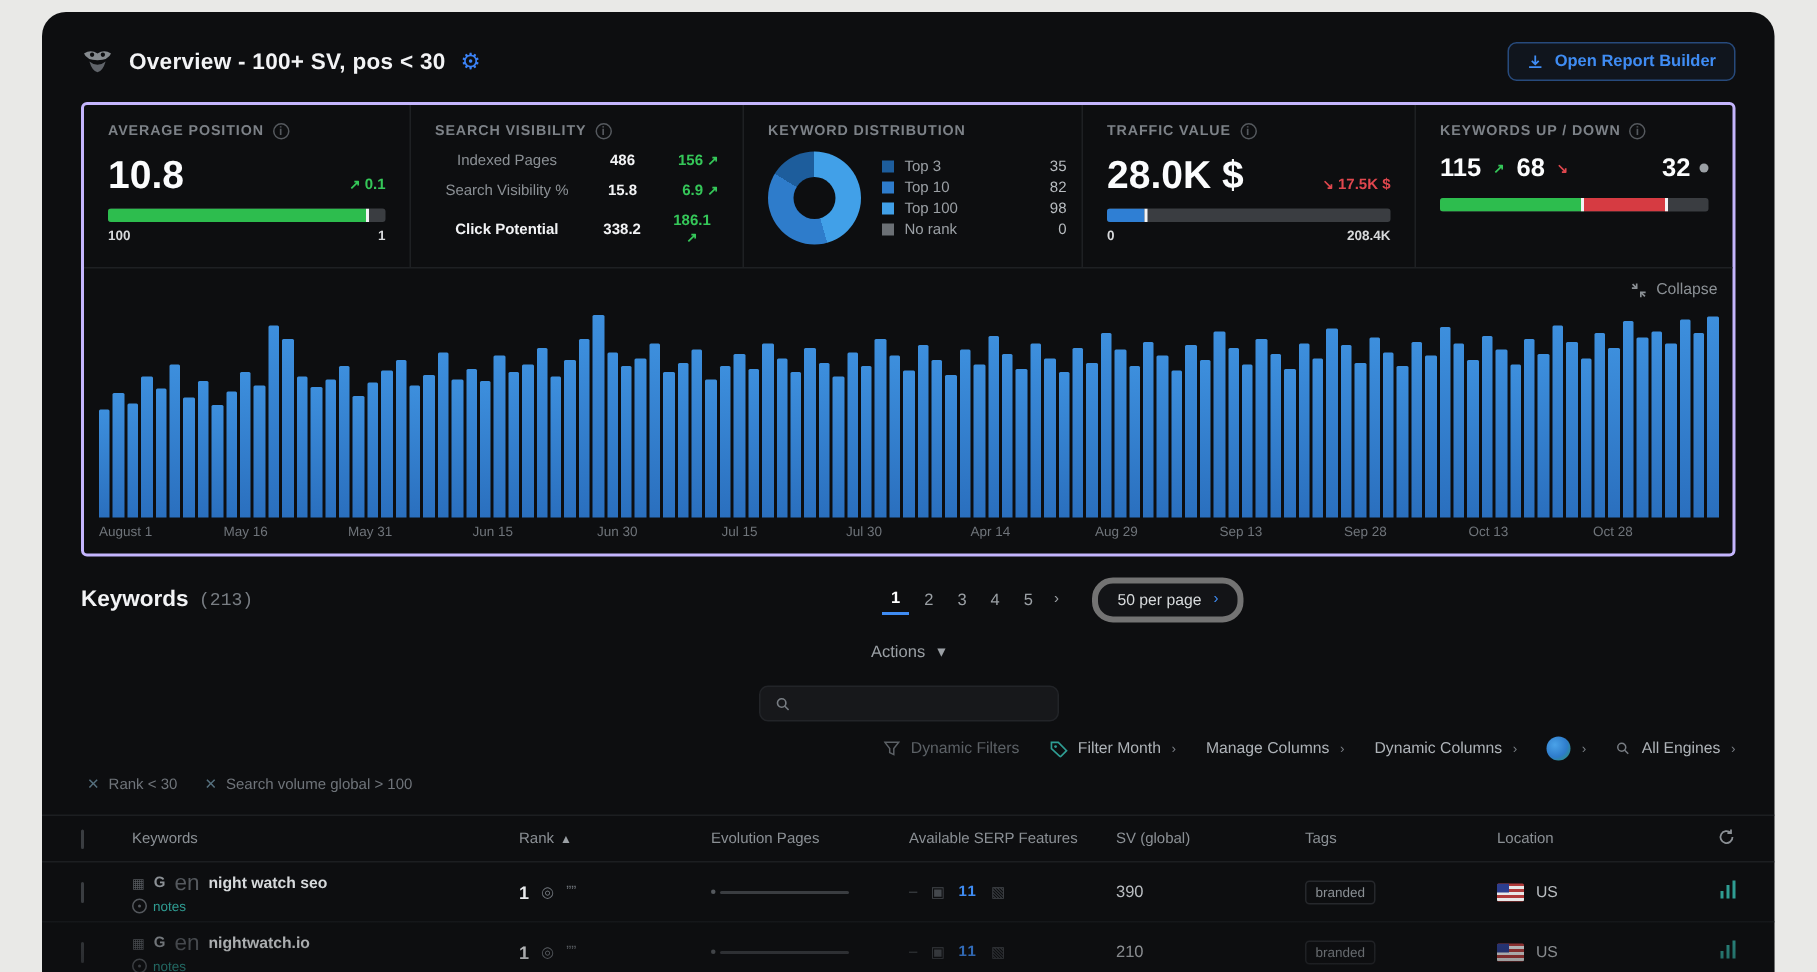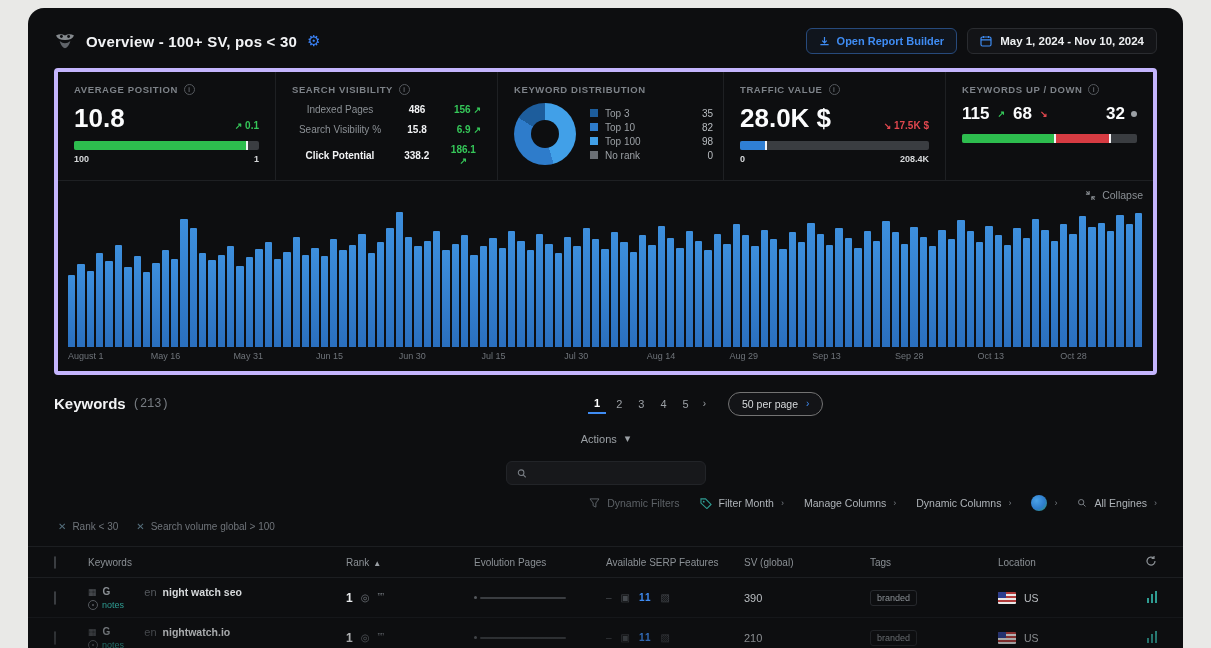--- a/index.html
+++ b/index.html
@@ -12,21 +12,21 @@
   .tophdr .logo { width:22px; height:18px; margin-right:10px; opacity:.85; }
   .page-title { font-size:15px; font-weight:bold; color:#f2f3f5; letter-spacing:.2px; }
   .gear { color:#3b82f6; font-size:15px; margin-left:10px; cursor:pointer; }
   .hdr-right { margin-left:auto; display:flex; align-items:center; gap:10px; }
   .report-btn { display:flex; align-items:center; gap:7px; color:#3f8cf3; font-size:11px; font-weight:bold;
                 border:1px solid #274a7c; border-radius:6px; padding:6px 12px; background:#10151d; cursor:pointer; }
   .date-pill { display:flex; align-items:center; gap:8px; font-size:11.5px; font-weight:bold; color:#eef0f2;
                border:1px solid #2a2c30; border-radius:6px; padding:6px 12px; background:#131417; cursor:pointer; }
 
   
-  .bigcard { margin:4px 26px 0 26px; border:4px solid #c4b5fd; border-radius:4px; }
+  .bigcard { margin:4px 26px 0 26px; border:2px solid #c4b5fd; border-radius:4px; }
   .stats-row { display:flex; border-bottom:1px solid #1e2023; }
   .stat { padding:12px 16px 14px 16px; }
   .stat + .stat { border-left:1px solid #1e2023; }
   .stat-label { font-size:9.5px; font-weight:bold; letter-spacing:.6px; color:#7d8288; display:flex; align-items:center; gap:6px; }
   .info-i { width:11px; height:11px; border:1px solid #55595e; border-radius:50%; color:#55595e; font-size:8px;
             display:inline-flex; align-items:center; justify-content:center; font-style:normal; }
   .stat-ap { width:217px; }
   .big-num { font-size:26px; font-weight:bold; color:#fbfcfd; margin-top:10px; line-height:1; }
   .delta { font-size:10px; font-weight:bold; }
   .delta.up { color:#35c759; } .delta.down { color:#e0474e; }
@@ -78,21 +78,21 @@
 
   
   .kw-head { display:flex; align-items:center; padding:20px 26px 0 26px; }
   .kw-title { font-size:15px; font-weight:bold; color:#f2f3f5; }
   .kw-count { font-size:12px; color:#787d83; margin-left:7px;font-family:Liberation Mono, monospace; }
   .pager { position:absolute; left:560px; display:flex; align-items:center; gap:4px; }
   .pg { font-size:11px; color:#9ba0a5; padding:3px 6px; cursor:pointer; }
   .pg.active { color:#fff; font-weight:bold; border-bottom:2px solid #3f8cf3; }
   .pg-next { color:#9ba0a5; font-size:10px; cursor:pointer; padding:0 4px; }
   .perpage { margin-left:14px; display:flex; align-items:center; gap:8px; font-size:10.5px; color:#d6d9db;
-             border:1px solid #737373; border-radius:14px; padding:5px 13px; background:#131417; cursor:pointer; }
+             border:4px solid #737373; border-radius:14px; padding:5px 13px; background:#131417; cursor:pointer; }
   .chev-b { color:#3f8cf3; font-size:10px; }
 
   .filterbar { display:flex; align-items:center; padding:14px 26px 0 26px; gap:10px;flex-direction:column; }
   .actions-btn { display:flex; align-items:center; gap:8px; font-size:11px; color:#9ba0a5; padding:6px 10px; cursor:pointer; }
   .searchbox { display:flex; align-items:center; gap:8px; background:#17181b; border:1px solid #222428; border-radius:6px;
                padding:5px 10px; width:200px; }
   .searchbox input { background:transparent; border:0; outline:0; color:#d6d9db; font-size:11px; width:100%;
                      font-family:"Liberation Sans",sans-serif; }
   .fright { margin-left:auto; display:flex; align-items:center; gap:20px; }
   .tool-btn { display:flex; align-items:center; gap:7px; font-size:10.5px; color:#aeb3b8; cursor:pointer; white-space:nowrap; }
@@ -117,21 +117,21 @@
   .c-tags { width:128px; flex:none; }
   .c-loc { width:146px; flex:none; }
   .c-end { flex:1; text-align:right; }
   .checkbox { width:13px; height:13px; border:1px solid #3a3d41; border-radius:3px; background:#121316; cursor:pointer; }
   .sort { font-size:8px; color:#9ba0a5; margin-left:4px; }
   .trow { height:40px; border-bottom:1px solid #16181b; font-size:11px; }
   .kwcell { display:flex; flex-direction:column; justify-content:center; gap:2px; }
   .kwline { display:flex; align-items:center; gap:6px; }
   .mini-ic { color:#55595e; font-size:9px; }
   .gmark { color:#8b9095; font-size:10px; font-weight:bold; }
-  .lang { color:#55595e; font-size:11px;margin-left:28px; }
+  .lang { color:#55595e; font-size:15px; }
   .kwtext { color:#d6d9db; font-weight:bold; font-size:10.5px; }
   .kwsub { display:flex; align-items:center; gap:6px; }
   .target { width:10px; height:10px; border:1px solid #55595e; border-radius:50%; position:relative; }
   .target::after { content:""; position:absolute; inset:3px; border-radius:50%; background:#55595e; }
   .notelink { color:#2f9d93; font-size:9px; margin-left:-2px; }
   .rankcell { display:flex; align-items:center; gap:8px; color:#e8eaec; font-weight:bold; font-size:12px; }
   .eye, .quote { color:#6f747a; font-size:10px; font-weight:normal; }
   .sparkline { display:flex; align-items:center; gap:3px; }
   .spark-dot { width:3px; height:3px; border-radius:50%; background:#55595e; }
   .spark-line { width:86px; height:2px; background:#3a3d41; border-radius:1px; }
@@ -164,27 +164,20 @@
     </svg>
     <span class="page-title">Overview - 100+ SV, pos &lt; 30</span>
     <span class="gear">⚙</span>
     <div class="hdr-right">
       <div class="report-btn">
         <svg width="11" height="11" viewBox="0 0 12 12">
           <path d="M6 1v6M3.5 5 6 7.5 8.5 5" stroke="#3f8cf3" stroke-width="1.3" fill="none"></path>
           <path d="M1.5 9.5h9" stroke="#3f8cf3" stroke-width="1.3"></path>
         </svg>
         <span>Open Report Builder</span>
-      </div>
-      <div class="date-pill">
-        <svg width="12" height="12" viewBox="0 0 12 12">
-          <rect x="1" y="2" width="10" height="9" rx="1.5" fill="none" stroke="#3f8cf3" stroke-width="1.2"></rect>
-          <path d="M1 4.8h10M3.5 1v2M8.5 1v2" stroke="#3f8cf3" stroke-width="1.2"></path>
-        </svg>
-        <span>May 1, 2024 - Nov 10, 2024</span>
       </div>
     </div>
   </div>
 
   <div class="bigcard">
     <div class="stats-row">
 
       <div class="stat stat-ap">
         <div class="stat-label">
             <span>AVERAGE POSITION</span>
@@ -426,21 +419,21 @@
           <div class="bar" style="height: 97%;"></div>
         </div>
       <div class="xlabels" id="xlabels">
           <span>August 1</span>
           <span>May 16</span>
           <span>May 31</span>
           <span>Jun 15</span>
           <span>Jun 30</span>
           <span>Jul 15</span>
           <span>Jul 30</span>
-          <span>Aug 14</span>
+          <span>Apr 14</span>
           <span>Aug 29</span>
           <span>Sep 13</span>
           <span>Sep 28</span>
           <span>Oct 13</span>
           <span>Oct 28</span>
         </div>
     </div>
   </div>
 
   <div class="kw-head">

